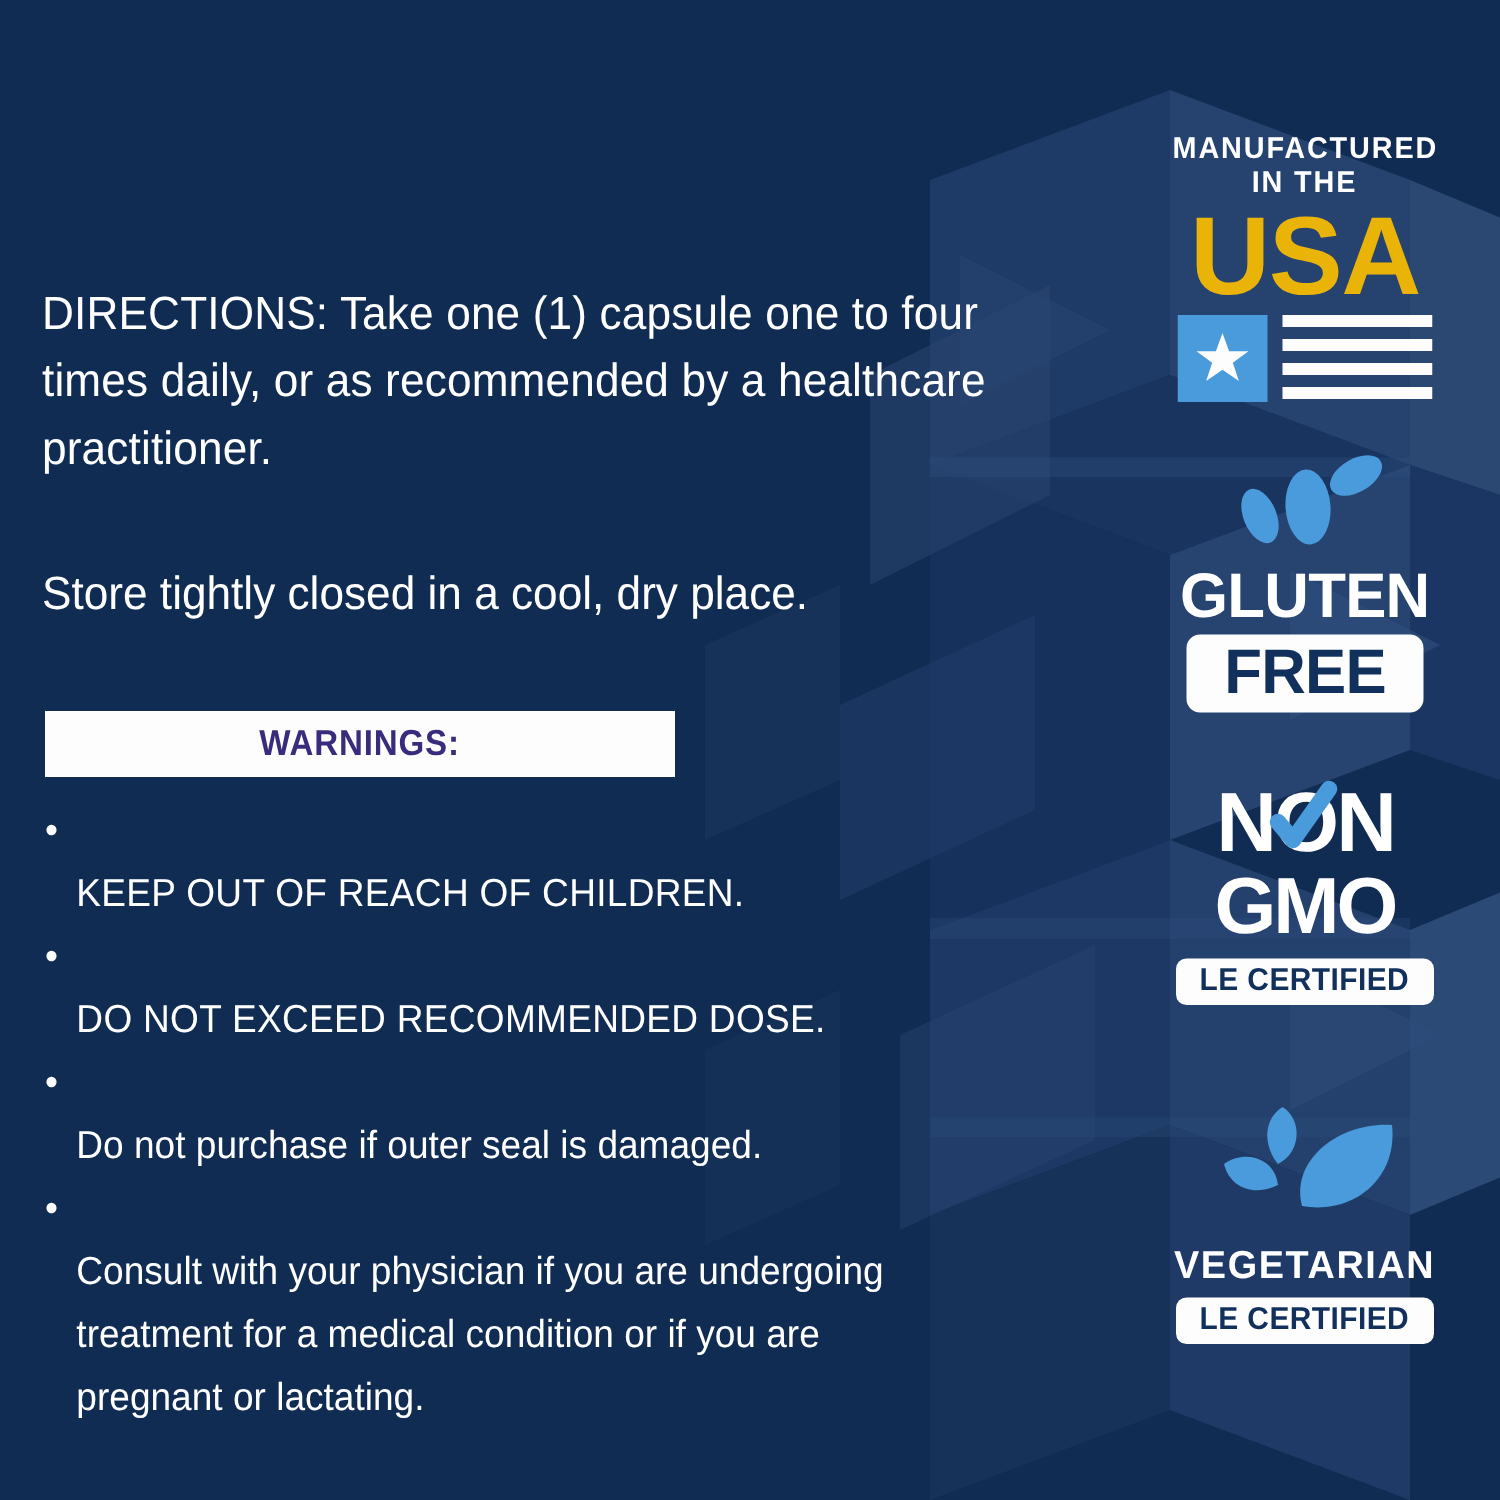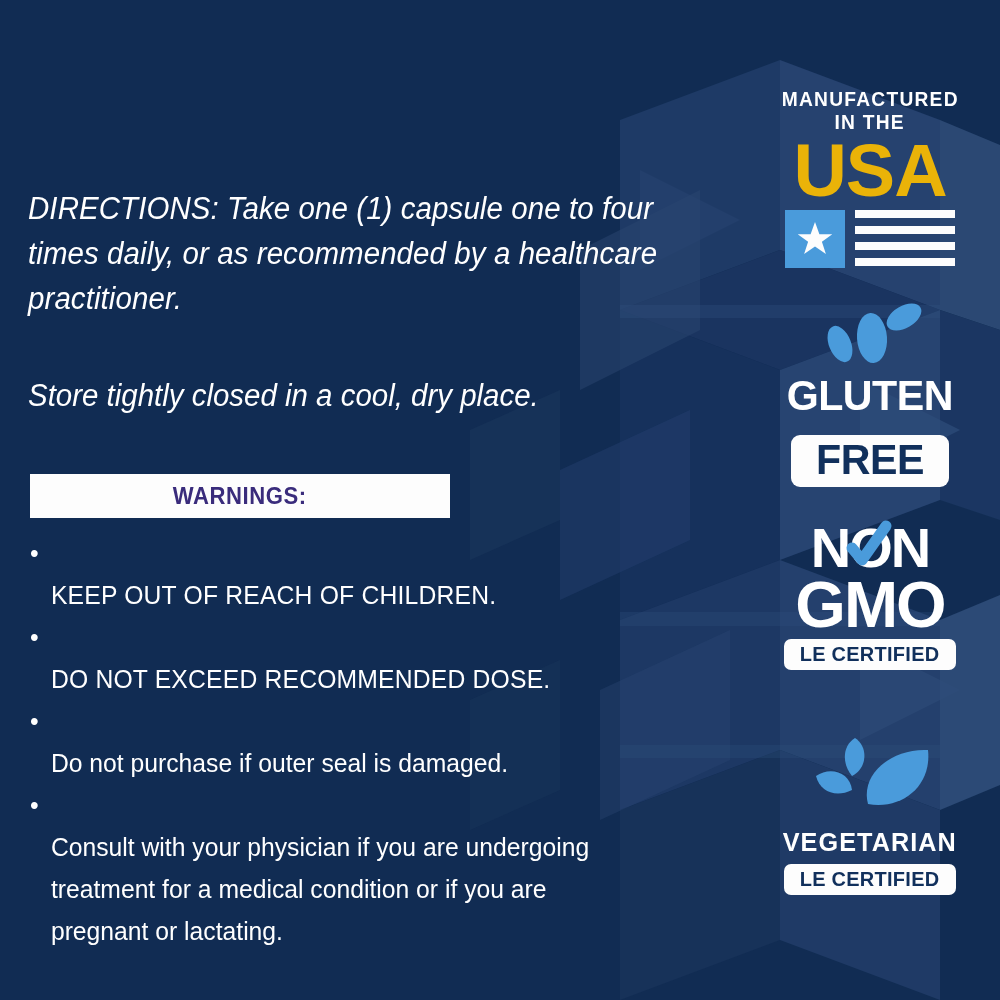--- a/index.html
+++ b/index.html
@@ -10,21 +10,21 @@
     -webkit-font-smoothing:antialiased;
   }
   #root{position:relative;width:1000px;height:1000px;overflow:hidden;background:#112C53;}
 
   
   #bg-pattern{position:absolute;inset:0;overflow:hidden;pointer-events:none;}
   #bg-pattern svg{position:absolute;top:0;left:0;}
 
   
   #copy{
-    position:absolute;left:28px;top:186px;width:670px;font-style:italic;
+    position:absolute;left:28px;top:186px;width:670px;
   }
   .directions{
     color:#FFFFFF;
     font-size:31px;
     line-height:45px;
     font-weight:400;
     letter-spacing:.1px;
     transform:scaleX(.95);
     transform-origin:left top;
   }
@@ -90,38 +90,38 @@
   }
   .flag{margin-top:4px;}
 
   .badge-gf{top:300px;}
   .gf-icon{margin-bottom:4px;}
   .gluten-word{
     color:#FFFFFF;font-size:42px;font-weight:700;line-height:44px;
     letter-spacing:-.5px;transform:scaleX(.98);
   }
   .free-box{
-    margin-top:17px;
+    margin-top:4px;
     background:#FDFDFD;border-radius:9px;
     padding:3px 24px 5px 24px;
     display:inline-block;
   }
   .free-word{
     color:#11305C;font-size:42px;font-weight:700;line-height:44px;letter-spacing:-.5px;
     display:block;transform:scaleX(.98);
   }
 
   .badge-gmo{top:520px;}
   .non-row{display:flex;align-items:center;justify-content:center;}
   .non-word{
     color:#FFFFFF;font-size:56px;font-weight:700;line-height:56px;letter-spacing:-2px;
     position:relative;
   }
   .gmo-word{
-    color:#FFFFFF;font-size:65px;font-weight:700;line-height:58px;letter-spacing:-2px;
+    color:#FFFFFF;font-size:53px;font-weight:700;line-height:58px;letter-spacing:-2px;
   }
   .cert-box{
     margin-top:5px;background:#FDFDFD;border-radius:7px;
     padding:3px 12px 4px 12px;
   }
   .cert-text{
     color:#11305C;font-size:21px;font-weight:700;letter-spacing:.3px;
     display:block;transform:scaleX(.95);
   }
 

